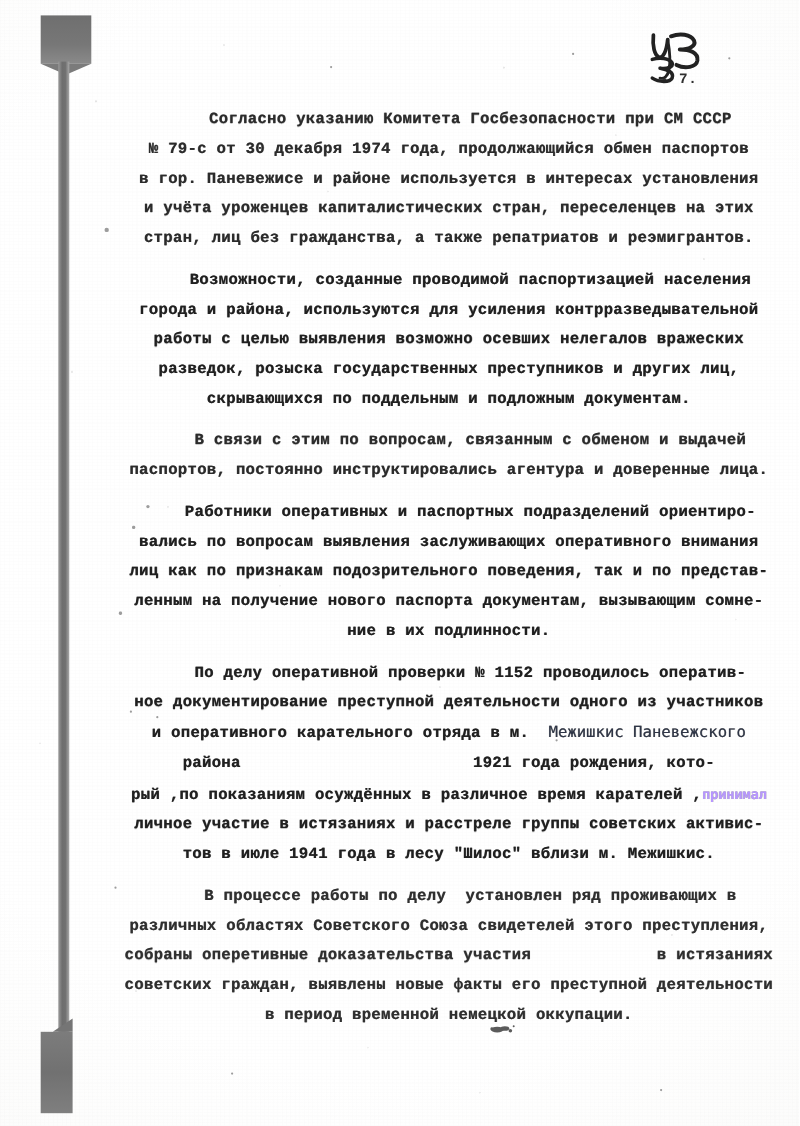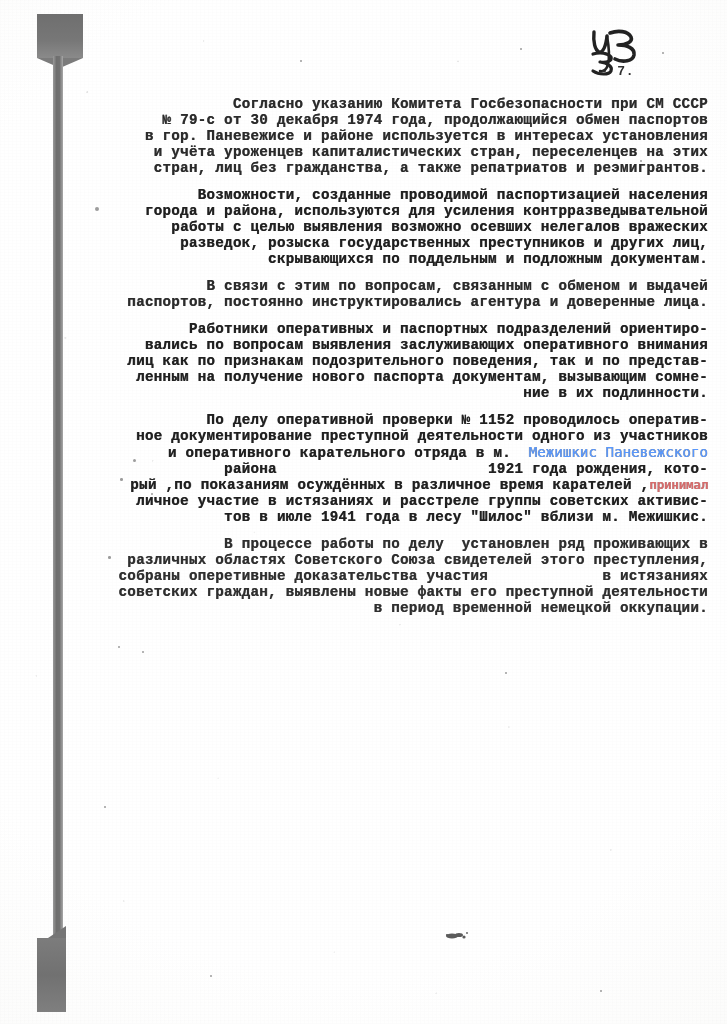--- a/index.html
+++ b/index.html
@@ -99,55 +99,55 @@
   
   .doc-body {
     position: absolute;
     left: 108px;
     top: 96px;
     width: 600px;
   }
   .para {
     font-family: "Liberation Mono", "DejaVu Sans Mono", monospace;
     font-size: 14.2px;
-    line-height: 16px;
+    line-height: 27px;
     letter-spacing: .02em;
     color: #2a2a2a;
     margin: 0 0 11px 0;
-    text-align: right;
+    text-align: center;
     white-space: pre-wrap;
     font-weight: 700;
     -webkit-font-smoothing: none;
     text-shadow:
        0.35px 0 0 rgba(40,40,40,.45),
       -0.35px 0 0 rgba(40,40,40,.30),
        0 0.35px 0 rgba(40,40,40,.25);
     filter: contrast(1.12);
   }
   .indent { display: inline-block; width: 4.6ch; }
 
   
   .ink-1 { opacity: .95; }
   .ink-2 { opacity: 1; }
   .ink-3 { opacity: .93; }
 
   
   .insert {
     font-family: "DejaVu Sans Mono", monospace;
     font-weight: 400;
-    color: #3b82f6;
+    color: #0f172a;
     letter-spacing: 0;
     opacity: .82;
     filter: blur(.15px);
   }
   .insert-faint {
     font-family: "DejaVu Sans Mono", monospace;
     font-weight: 700;
     font-size: 12.6px;
-    color: #b91c1c;
+    color: #8b5cf6;
     opacity: .62;
     filter: blur(.3px);
     letter-spacing: -.02em;
   }
   .redaction { display: inline-block; }
 
   
   .hand-mark {
     position: absolute;
     left: 586px;

